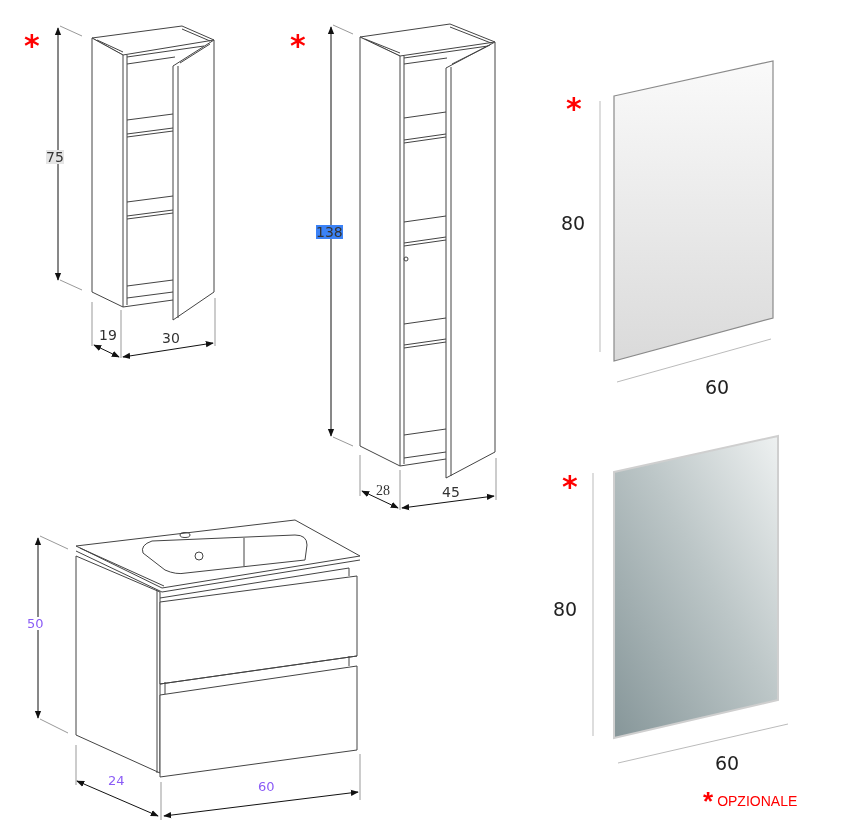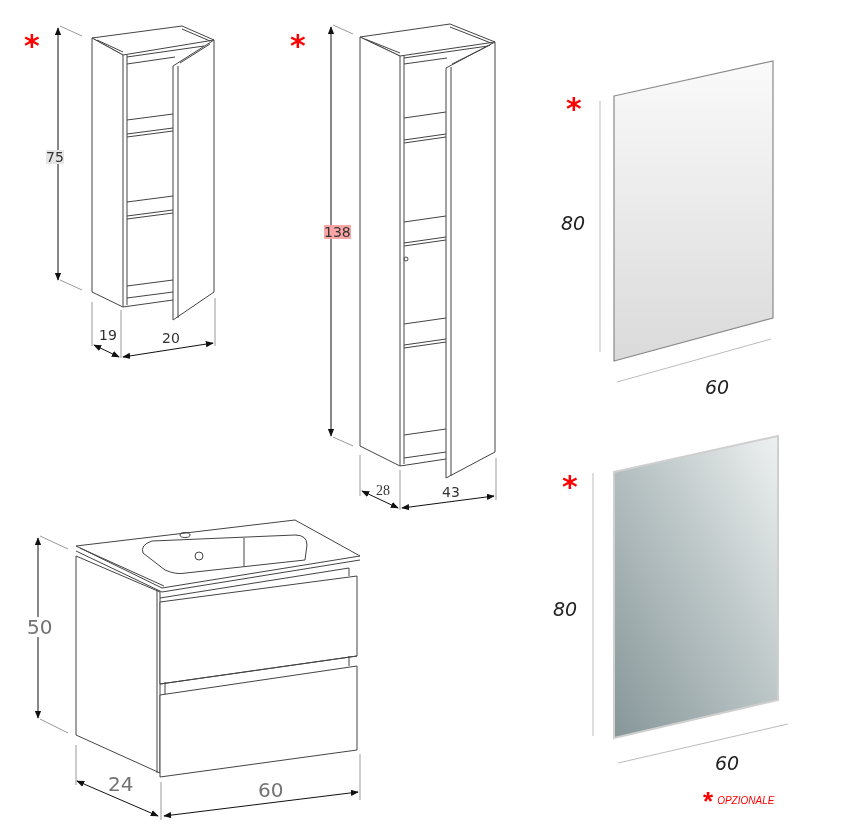--- a/index.html
+++ b/index.html
@@ -1,24 +1,24 @@
 <!DOCTYPE html>
 <html><head>
 <meta charset="utf-8">
 <style>
   html, body { margin: 0; padding: 0; background: #ffffff; }
   body { width: 862px; height: 830px; position: relative; overflow: hidden; font-family: "DejaVu Sans", sans-serif; }
   svg.canvas { position: absolute; left: 0; top: 0; width: 862px; height: 830px; }
   .dimtxt { position: absolute; color: #333333; font-family: "DejaVu Sans", sans-serif; font-size: 14px; line-height: 1; }
-  .dimtxt.big { font-size: 19px; color: #222222; font-style: italic; }
-  .dimtxt.mid { font-size: 20px; color: #737373; }
+  .dimtxt.big { font-size: 19px; color: #222222; }
+  .dimtxt.mid { font-size: 13px; color: #8b5cf6; }
   .star { position: absolute; color: #ff0000; font-family: "DejaVu Sans", sans-serif; font-weight: bold; font-size: 30px; line-height: 1; }
   .legend { position: absolute; left: 703px; top: 788px; display: flex; align-items: center; gap: 4px; color: #ff0000; font-family: "Liberation Sans", sans-serif; }
   .legend .lstar { font-size: 26px; font-weight: bold; line-height: 1; }
-  .legend .ltext { font-size: 10px; line-height: 1; font-style: italic; }
+  .legend .ltext { font-size: 14px; line-height: 1; }
 </style>
 </head>
 <body>
 
 <svg class="canvas" viewBox="0 0 862 830" xmlns="http://www.w3.org/2000/svg">
   <defs>
     <marker id="arr" viewBox="0 0 10 10" refX="9" refY="5" markerWidth="8" markerHeight="8" orient="auto-start-reverse">
       <path d="M0,1 L10,5 L0,9 Z" fill="#111"></path>
     </marker>
     <linearGradient id="mirrorLight" x1="0" y1="0" x2="0" y2="1">
@@ -148,26 +148,26 @@
     <line x1="161" y1="782" x2="161" y2="820" stroke="#999"></line>
     <line x1="360" y1="754" x2="360" y2="800" stroke="#999"></line>
     <line x1="77" y1="781" x2="158" y2="816" stroke="#111" marker-start="url(#arr)" marker-end="url(#arr)"></line>
     <line x1="164" y1="816" x2="358" y2="792" stroke="#111" marker-start="url(#arr)" marker-end="url(#arr)"></line>
   </g>
 </svg>
 
 <div class="star" style="left:24px; top:31px;">*</div>
 <div class="dimtxt" style="left:46px; top:150px; background:#e5e5e5;">75</div>
 <div class="dimtxt" style="left:99px; top:328px;">19</div>
-<div class="dimtxt" style="left:162px; top:331px;">20</div>
+<div class="dimtxt" style="left:162px; top:331px;">30</div>
 
 <div class="star" style="left:290px; top:31px;">*</div>
-<div class="dimtxt" style="left:324px; top:225px; background:#fca5a5;">138</div>
+<div class="dimtxt" style="left:316px; top:225px; background:#3b82f6;">138</div>
 <div class="dimtxt" style="left:376px; top:484px;font-family:Liberation Serif, serif;">28</div>
-<div class="dimtxt" style="left:442px; top:485px;">43</div>
+<div class="dimtxt" style="left:442px; top:485px;">45</div>
 
 <div class="star" style="left:566px; top:94px;">*</div>
 <div class="dimtxt big" style="left:561px; top:214px; background:#fff;">80</div>
 <div class="dimtxt big" style="left:705px; top:378px;">60</div>
 
 <div class="star" style="left:562px; top:472px;">*</div>
 <div class="dimtxt big" style="left:553px; top:600px; background:#fff;">80</div>
 <div class="dimtxt big" style="left:715px; top:754px;">60</div>
 
 <div class="dimtxt mid" style="left:27px; top:617px; background:#fff;">50</div>

